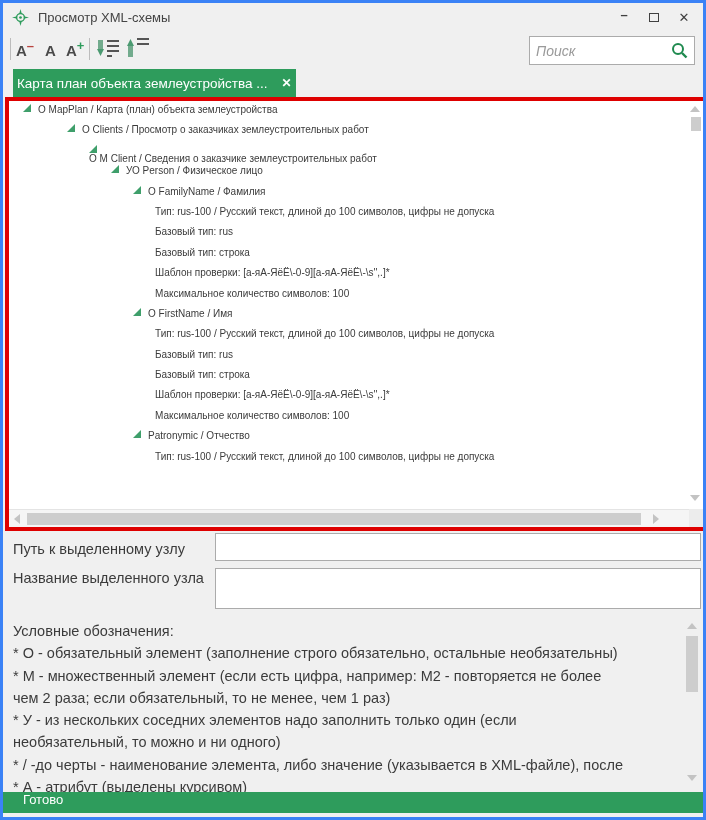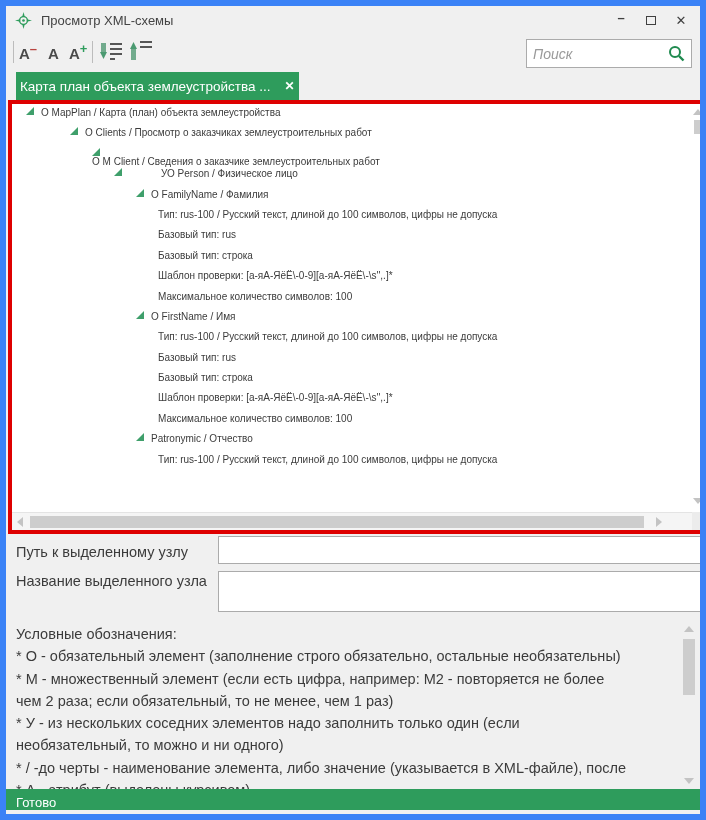--- a/index.html
+++ b/index.html
@@ -1,19 +1,19 @@
 <!DOCTYPE html>
 <html><head>
 <meta charset="utf-8">
 <style>
   * { margin:0; padding:0; box-sizing:border-box; }
   html,body { width:706px; height:820px; }
   body { font-family:"Liberation Sans", sans-serif; background:#e8e8e8; }
   .window { position:relative; width:706px; height:820px; background:#f0f0f0;
-            border:6px solid #3b82f6; overflow:hidden; }
+            border:3px solid #3b82f6; overflow:hidden; }
 
   
   .titlebar { position:absolute; left:0; top:0; width:100%; height:28px;
               display:flex; align-items:center; }
   .app-icon { margin-left:9px; width:17px; height:17px; flex:0 0 auto; }
   .title-text { margin-left:9px; font-size:13px; color:#444; }
   .win-controls { position:absolute; right:4px; top:0; height:28px; display:flex; }
   .win-btn { width:30px; height:28px; display:flex; align-items:center; justify-content:center;
              font-size:13px; color:#404040; cursor:default; }
   .win-btn.min span { position:relative; top:-3px; font-weight:bold; }
@@ -69,21 +69,21 @@
                  font-family:"Liberation Sans",sans-serif; font-size:13px; color:#333; padding:2px 6px; outline:none; resize:none; }
 
   
   .legend { position:absolute; left:10px; top:617px; width:668px; }
   .legend-line { font-size:14.5px; color:#3b3b3b; line-height:22.3px; white-space:nowrap; overflow:hidden; }
   .legend-scroll { position:absolute; right:5px; top:617px; width:12px; height:174px; }
   .legend-vthumb { position:absolute; left:0; top:16px; width:12px; height:56px; background:#cdcdcd; }
 
   
   .statusbar { position:absolute; left:0; bottom:4px; width:100%; height:21px; background:#2e9c5c;
-               color:#fff; font-size:13px; display:flex; align-items:flex-end; padding-left:10px;margin-top:12px; }
+               color:#fff; font-size:13px; display:flex; align-items:flex-start; padding-left:20px;margin-top:12px; }
 </style>
 </head>
 <body>
 
 <div class="window">
 
   <div class="titlebar">
     <svg class="app-icon" viewBox="0 0 20 20">
       <circle cx="10" cy="10" r="4.6" fill="none" stroke="#2e9c5c" stroke-width="1.6"></circle>
       <circle cx="10" cy="10" r="1.6" fill="#2e9c5c"></circle>
@@ -159,21 +159,21 @@
           <span class="tree-label">О MapPlan / Карта (план) объекта землеустройства</span>
         </div>
         <div class="tree-row" style="padding-left: 58px;">
           <span class="tree-marker"></span>
           <span class="tree-label">О Clients / Просмотр о заказчиках землеустроительных работ</span>
         </div>
         <div class="tree-row" style="padding-left: 80px; flex-direction: column;">
           <span class="tree-marker"></span>
           <span class="tree-label">О M Client / Сведения о заказчике землеустроительных работ</span>
         </div>
-        <div class="tree-row" style="padding-left: 102px; gap: 32px;">
+        <div class="tree-row" style="padding-left: 102px;">
           <span class="tree-marker"></span>
           <span class="tree-label">УО Person / Физическое лицо</span>
         </div>
         <div class="tree-row" style="padding-left: 124px;">
           <span class="tree-marker"></span>
           <span class="tree-label">О FamilyName / Фамилия</span>
         </div>
         <div class="tree-row" style="padding-left: 146px;">
           <span class="tree-label">Тип: rus-100 / Русский текст, длиной до 100 символов, цифры не допуска</span>
         </div>

